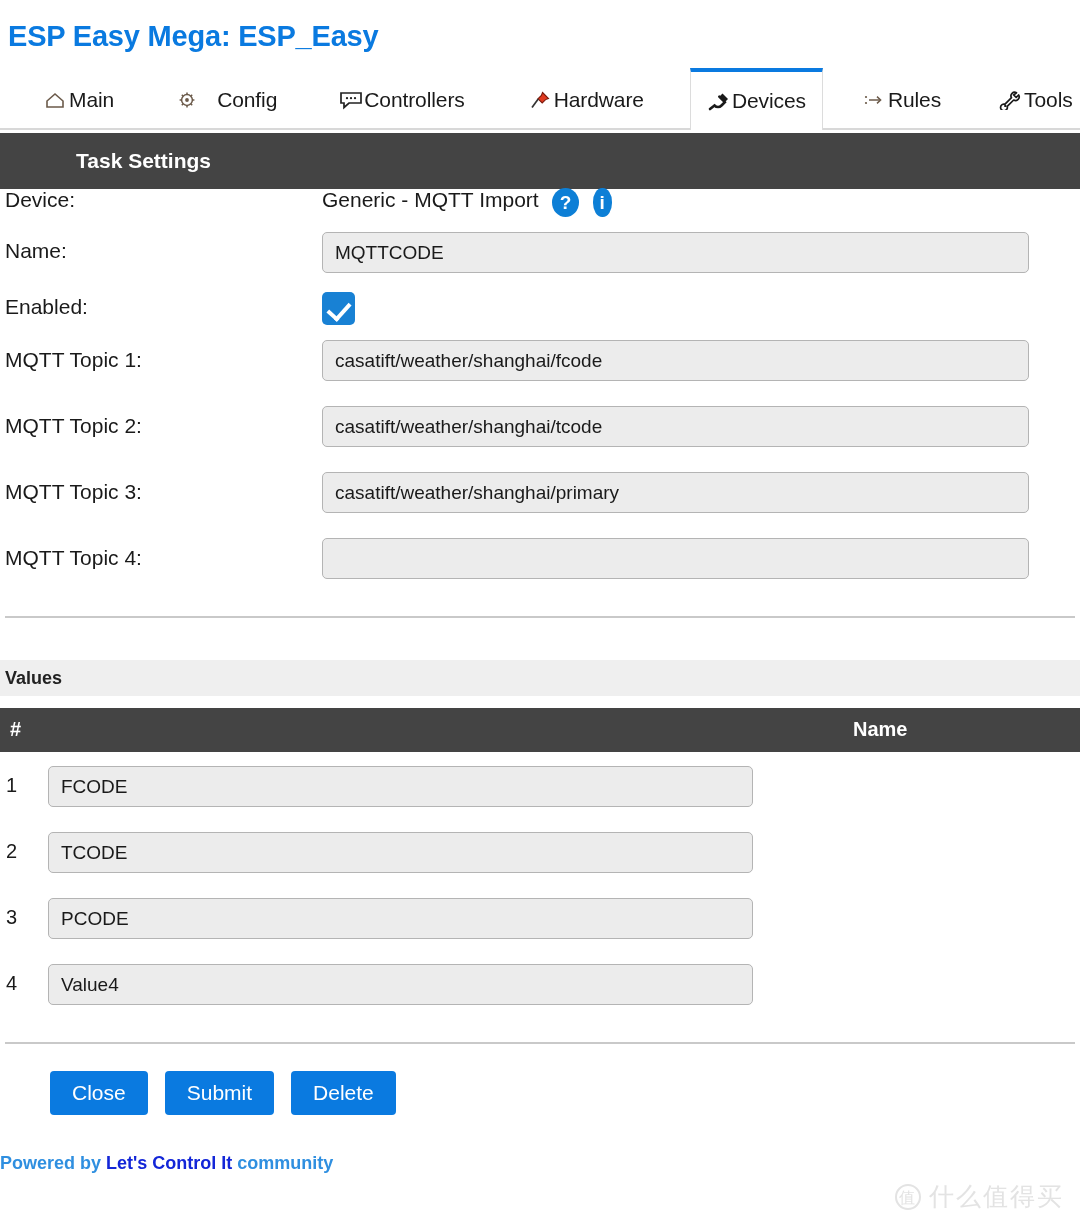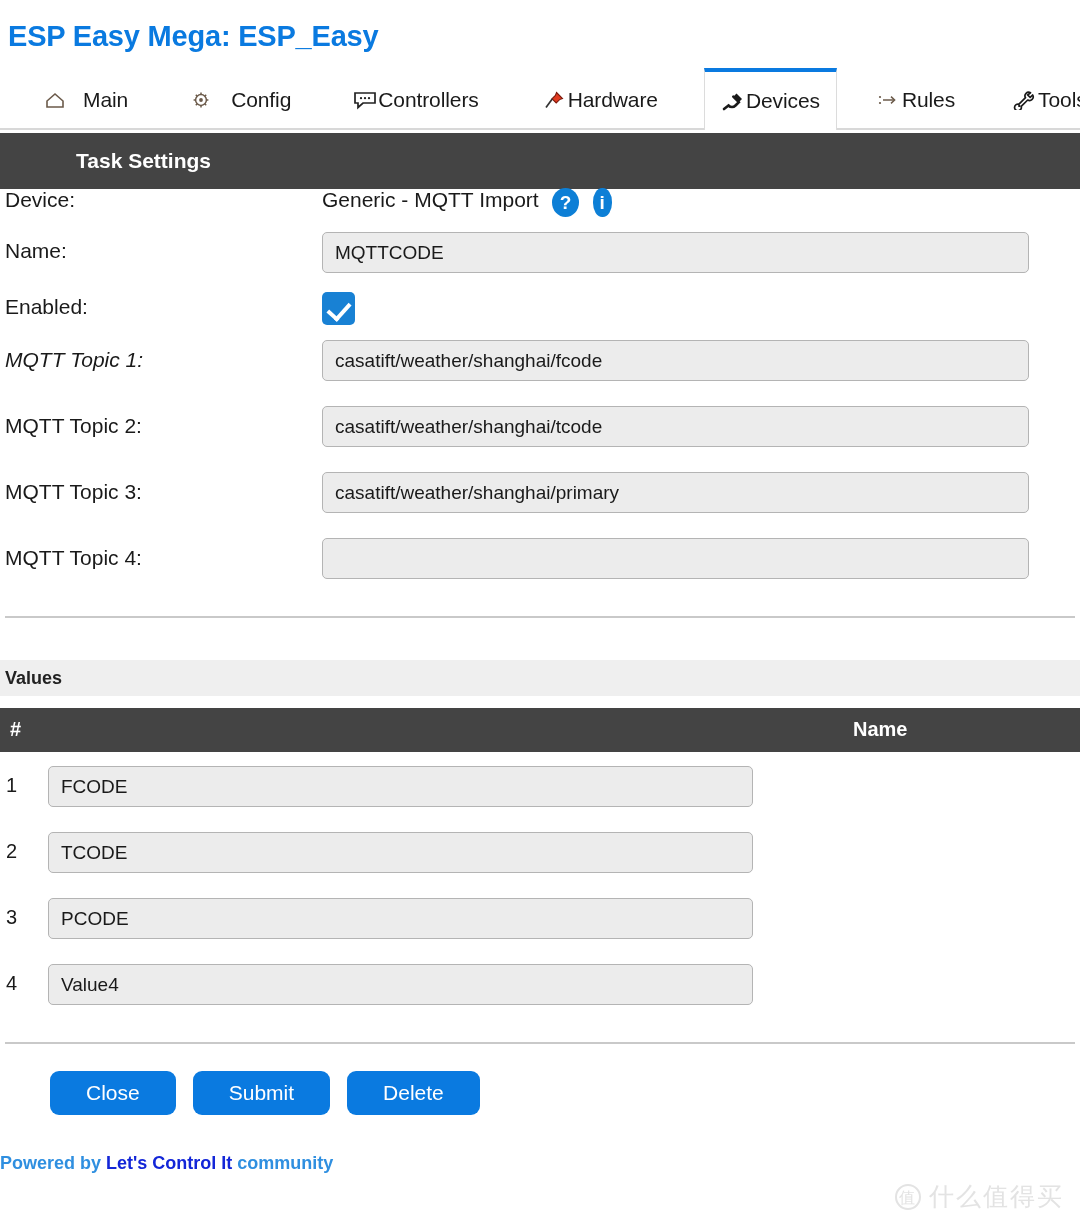--- a/index.html
+++ b/index.html
@@ -42,21 +42,21 @@
     margin-bottom: -2px;
     height: 62px;
   }
   .tab-icon {
     display: inline-block; width: 22px; height: 20px; margin-right: 3px;
     position: relative; flex: 0 0 auto;
   }
   .tab-icon svg { display: block; }
 
   
-  .tab.t-main      { margin-left: 26px; gap: 14px; }
+  .tab.t-main      { margin-left: 26px; }
   .tab.t-config    { margin-left: 26px; gap: 16px; }
   .tab.t-ctrl      { margin-left: 26px; }
   .tab.t-hw        { margin-left: 28px; }
   .tab.t-dev       { margin-left: 28px; }
   .tab.t-rules     { margin-left: 22px; }
   .tab.t-tools     { margin-left: 22px; }
 
   
   .sect-dark {
     position: absolute; left: 0; width: 1080px; height: 56px;
@@ -137,23 +137,23 @@
     width: 705px; height: 41px;
     background: #ececec; border: 1px solid #b4b4b4; border-radius: 5px;
     font-family: "Liberation Sans", sans-serif;
     font-size: 19px; color: #1a1a1a; padding: 0 12px; outline: none;
   }
 
   
   .btnrow { position: absolute; left: 50px; top: 1071px; display: flex; gap: 17px; }
   .btn {
     background: #0a7ae0; color: #ffffff;
-    border: none; border-radius: 9px;
+    border: none; border-radius: 4px;
     font-family: "Liberation Sans", sans-serif;
-    font-size: 21px; padding: 10px 36px;
+    font-size: 21px; padding: 10px 22px;
     cursor: pointer; white-space: nowrap;
   }
 
   
   .footer {
     position: absolute; left: 0; top: 1153px;
     font-size: 18px; font-weight: bold; white-space: nowrap;
   }
   .f-a { color: #2f8fe0; }
   .f-b { color: #1326d8; }
@@ -286,21 +286,21 @@
   </div>
 
   <div class="frow" style="top:292px; height:34px;">
     <span class="flabel" style="top:3px;">Enabled:</span>
     <span class="fval" style="top:0;">
       <span class="chk"></span>
     </span>
   </div>
 
   <div class="frow" style="top:340px; height:42px;">
-    <span class="flabel" style="top:8px;font-style:italic;">MQTT Topic 1:</span>
+    <span class="flabel" style="top:8px;">MQTT Topic 1:</span>
     <span class="fval" style="top:0;">
       <input class="txtinput" type="text" value="casatift/weather/shanghai/fcode" style="">
     </span>
   </div>
 
   <div class="frow" style="top:406px; height:42px;">
     <span class="flabel" style="top:8px;text-align:right;">MQTT Topic 2:</span>
     <span class="fval" style="top:0;">
       <input class="txtinput" type="text" value="casatift/weather/shanghai/tcode" style="">
     </span>

